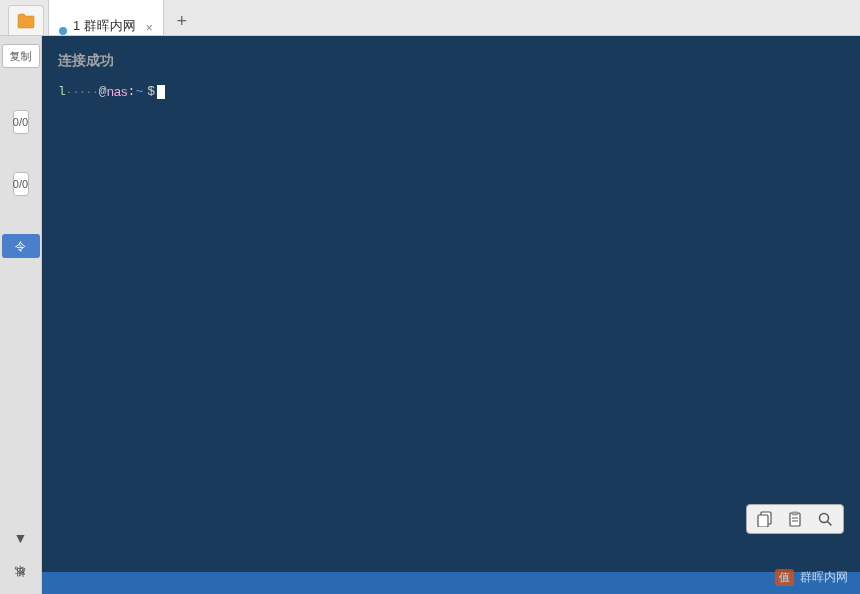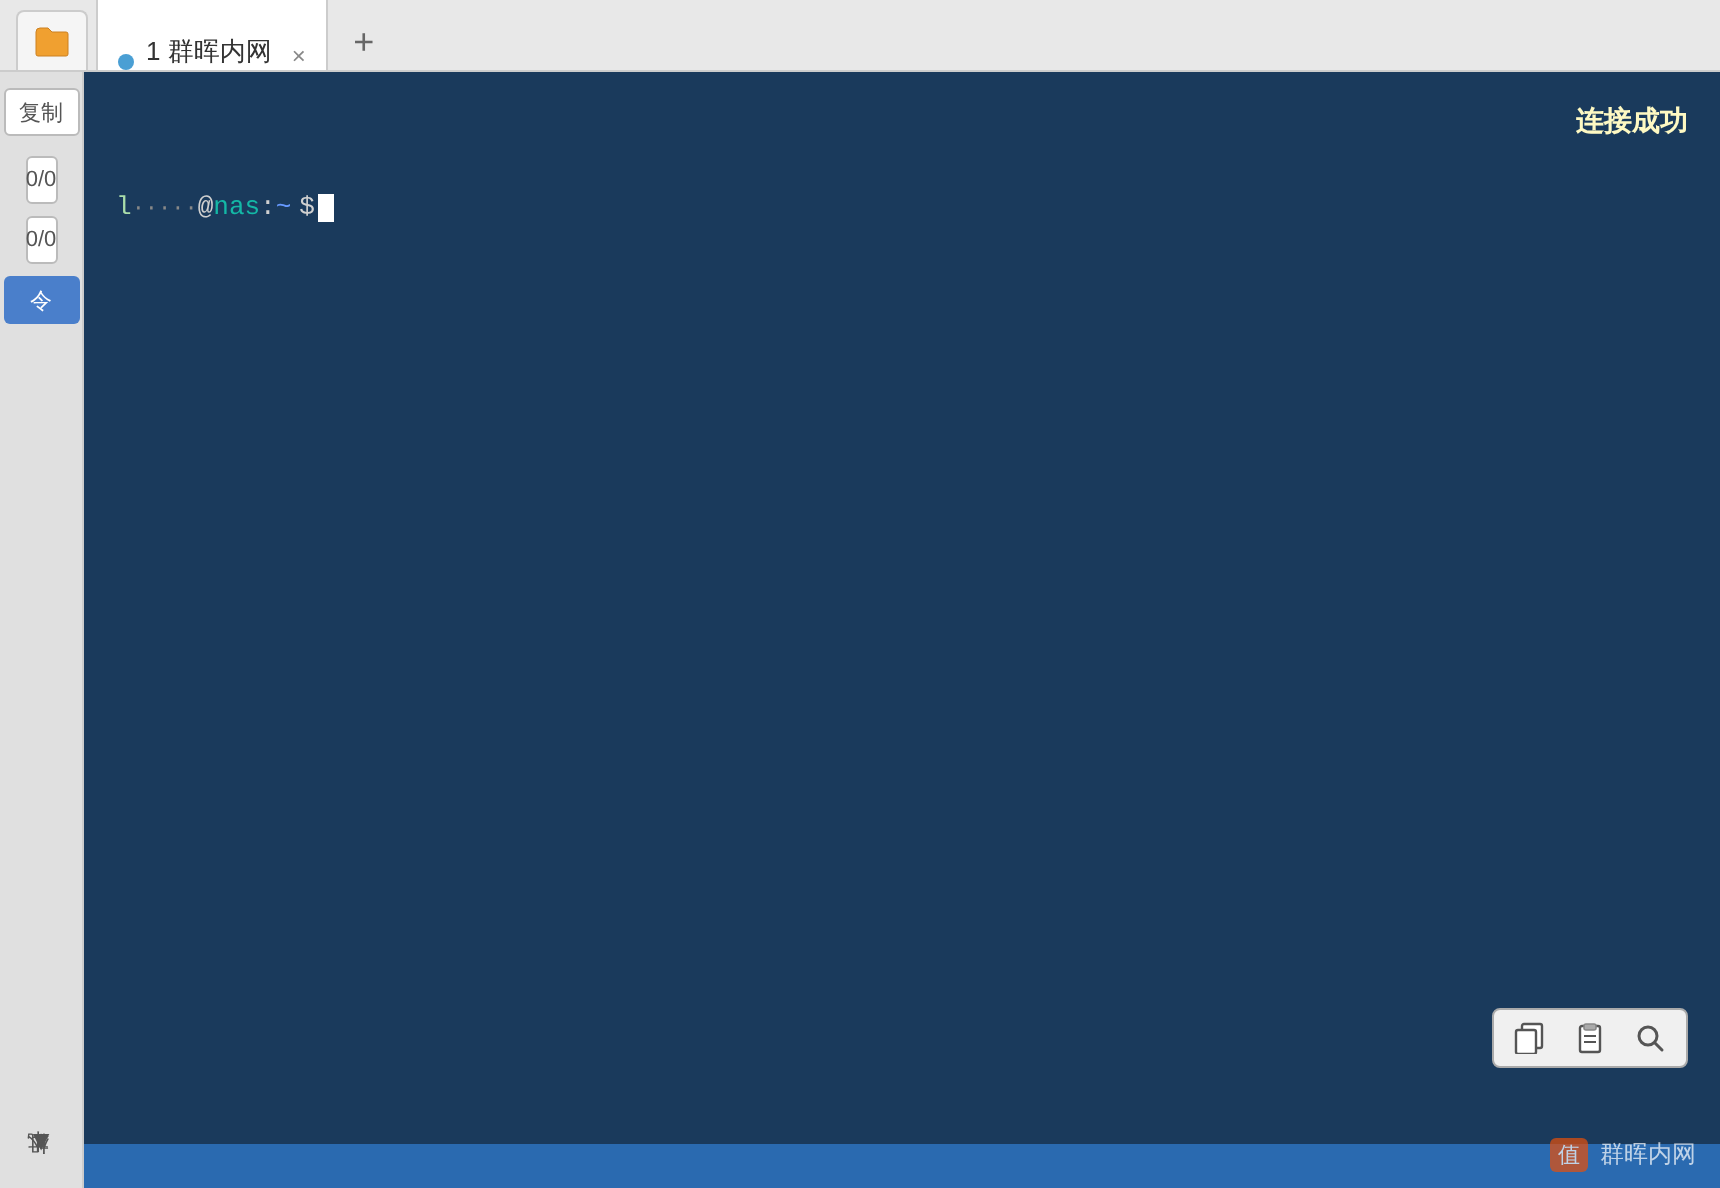--- a/index.html
+++ b/index.html
@@ -85,20 +85,21 @@
     
     .sidebar {
       width: 42px;
       background: #e0e0e0;
       display: flex;
       flex-direction: column;
       align-items: center;
       padding-top: 8px;
       border-right: 1px solid #ccc;
       flex-shrink: 0;
+      gap: 32px;
     }
     .sidebar-btn {
       width: 16px;
       height: 24px;
       background: #fff;
       border: 1px solid #bbb;
       border-radius: 3px;
       margin-bottom: 6px;
       display: flex;
       align-items: center;
@@ -163,26 +164,25 @@
     }
     .terminal-output {
       flex: 1;
       padding: 16px 16px 8px 16px;
       font-family: 'Courier New', Courier, monospace;
       font-size: 13px;
       color: #d0d0d0;
       overflow: auto;
     }
     .terminal-connected-msg {
-      color: #fef9c3;
+      color: #a3a3a3;
       font-size: 14px;
-      margin-bottom: 26px;
+      margin-bottom: 14px;
       font-family: Arial, sans-serif;
       font-weight: bold;
-      text-align: right;
     }
     .terminal-warning {
       line-height: 1.6;
       color: #c8c8c8;
       font-size: 13px;
       white-space: pre-wrap;
     }
     .terminal-prompt-line {
       display: flex;
       align-items: center;
@@ -192,22 +192,22 @@
       color: #aaddaa;
       font-family: 'Courier New', Courier, monospace;
       font-size: 13px;
     }
     .prompt-at {
       color: #d0d0d0;
       font-family: 'Courier New', Courier, monospace;
       font-size: 13px;
     }
     .prompt-host {
-      color: #14b8a6;
-      font-family: Liberation Mono, monospace;
+      color: #f9a8d4;
+      font-family: Liberation Sans, sans-serif;
       font-size: 13px;
     }
     .prompt-colon {
       color: #d0d0d0;
       font-family: 'Courier New', Courier, monospace;
       font-size: 13px;
     }
     .prompt-tilde {
       color: #6699ff;
       font-family: 'Courier New', Courier, monospace;

